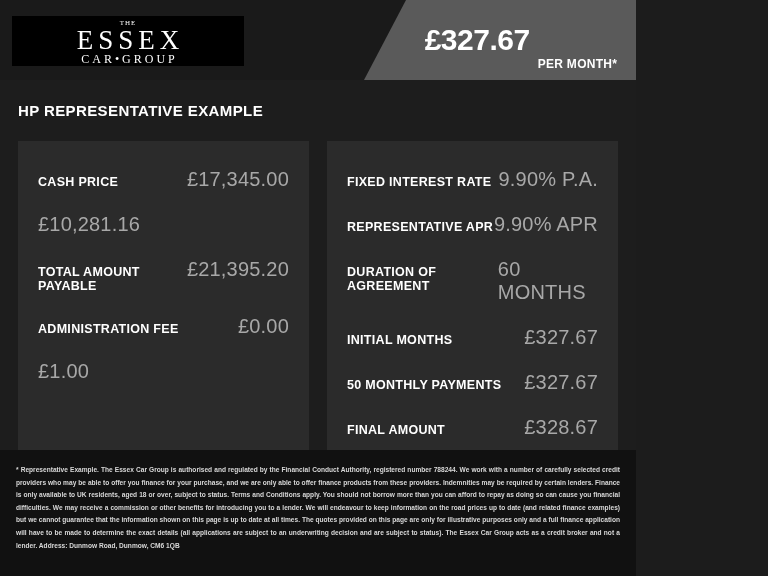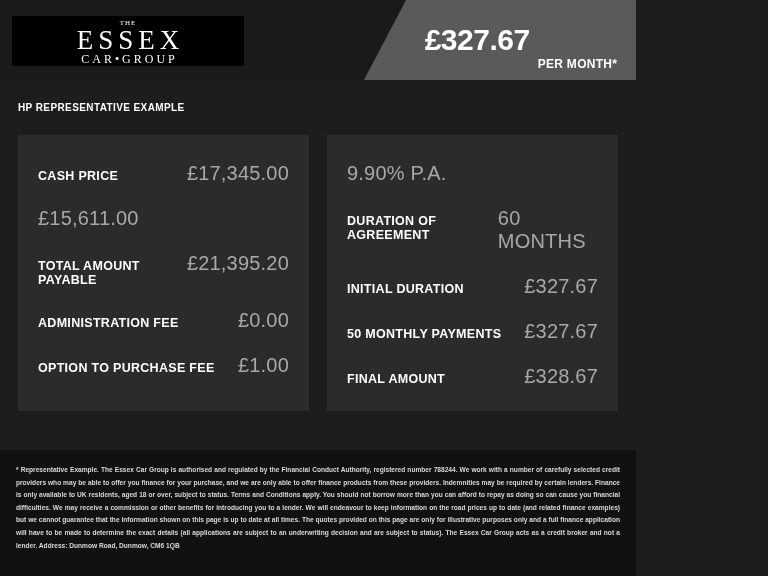--- a/index.html
+++ b/index.html
@@ -95,21 +95,21 @@
     font-weight: bold;
     color: #ffffff;
     letter-spacing: 0.3px;
     padding-top: 8px;
     margin-top: 40px;
   }
 
   
   .title {
     margin: 22px 0 0 18px;
-    font-size: 10px;
+    font-size: 15px;
     font-weight: bold;
     color: #ffffff;
     letter-spacing: 0.4px;
   }
 
   
   .panels {
     display: flex;
     gap: 18px;
     margin: 22px 18px 0 18px;
@@ -176,46 +176,50 @@
   <div class="title">HP REPRESENTATIVE EXAMPLE</div>
 
   <div class="panels">
 
     <div class="panel">
       <div class="row">
         <span class="row-label">CASH PRICE</span>
         <span class="row-value">£17,345.00</span>
       </div>
       <div class="row">
-        <span class="row-value">£15,611.00</span>
+        <span class="row-value">£10,281.16</span>
       </div>
       <div class="row">
         <span class="row-label">TOTAL AMOUNT PAYABLE</span>
         <span class="row-value">£21,395.20</span>
       </div>
       <div class="row">
         <span class="row-label">ADMINISTRATION FEE</span>
         <span class="row-value">£0.00</span>
       </div>
       <div class="row">
-        <span class="row-label">OPTION TO PURCHASE FEE</span>
         <span class="row-value">£1.00</span>
       </div>
     </div>
 
     <div class="panel">
       <div class="row">
+        <span class="row-label">FIXED INTEREST RATE</span>
         <span class="row-value">9.90% P.A.</span>
+      </div>
+      <div class="row">
+        <span class="row-label">REPRESENTATIVE APR</span>
+        <span class="row-value">9.90% APR</span>
       </div>
       <div class="row">
         <span class="row-label">DURATION OF AGREEMENT</span>
         <span class="row-value">60 MONTHS</span>
       </div>
       <div class="row">
-        <span class="row-label">INITIAL DURATION</span>
+        <span class="row-label">INITIAL MONTHS</span>
         <span class="row-value">£327.67</span>
       </div>
       <div class="row">
         <span class="row-label">50 MONTHLY PAYMENTS</span>
         <span class="row-value">£327.67</span>
       </div>
       <div class="row">
         <span class="row-label">FINAL AMOUNT</span>
         <span class="row-value">£328.67</span>
       </div>

